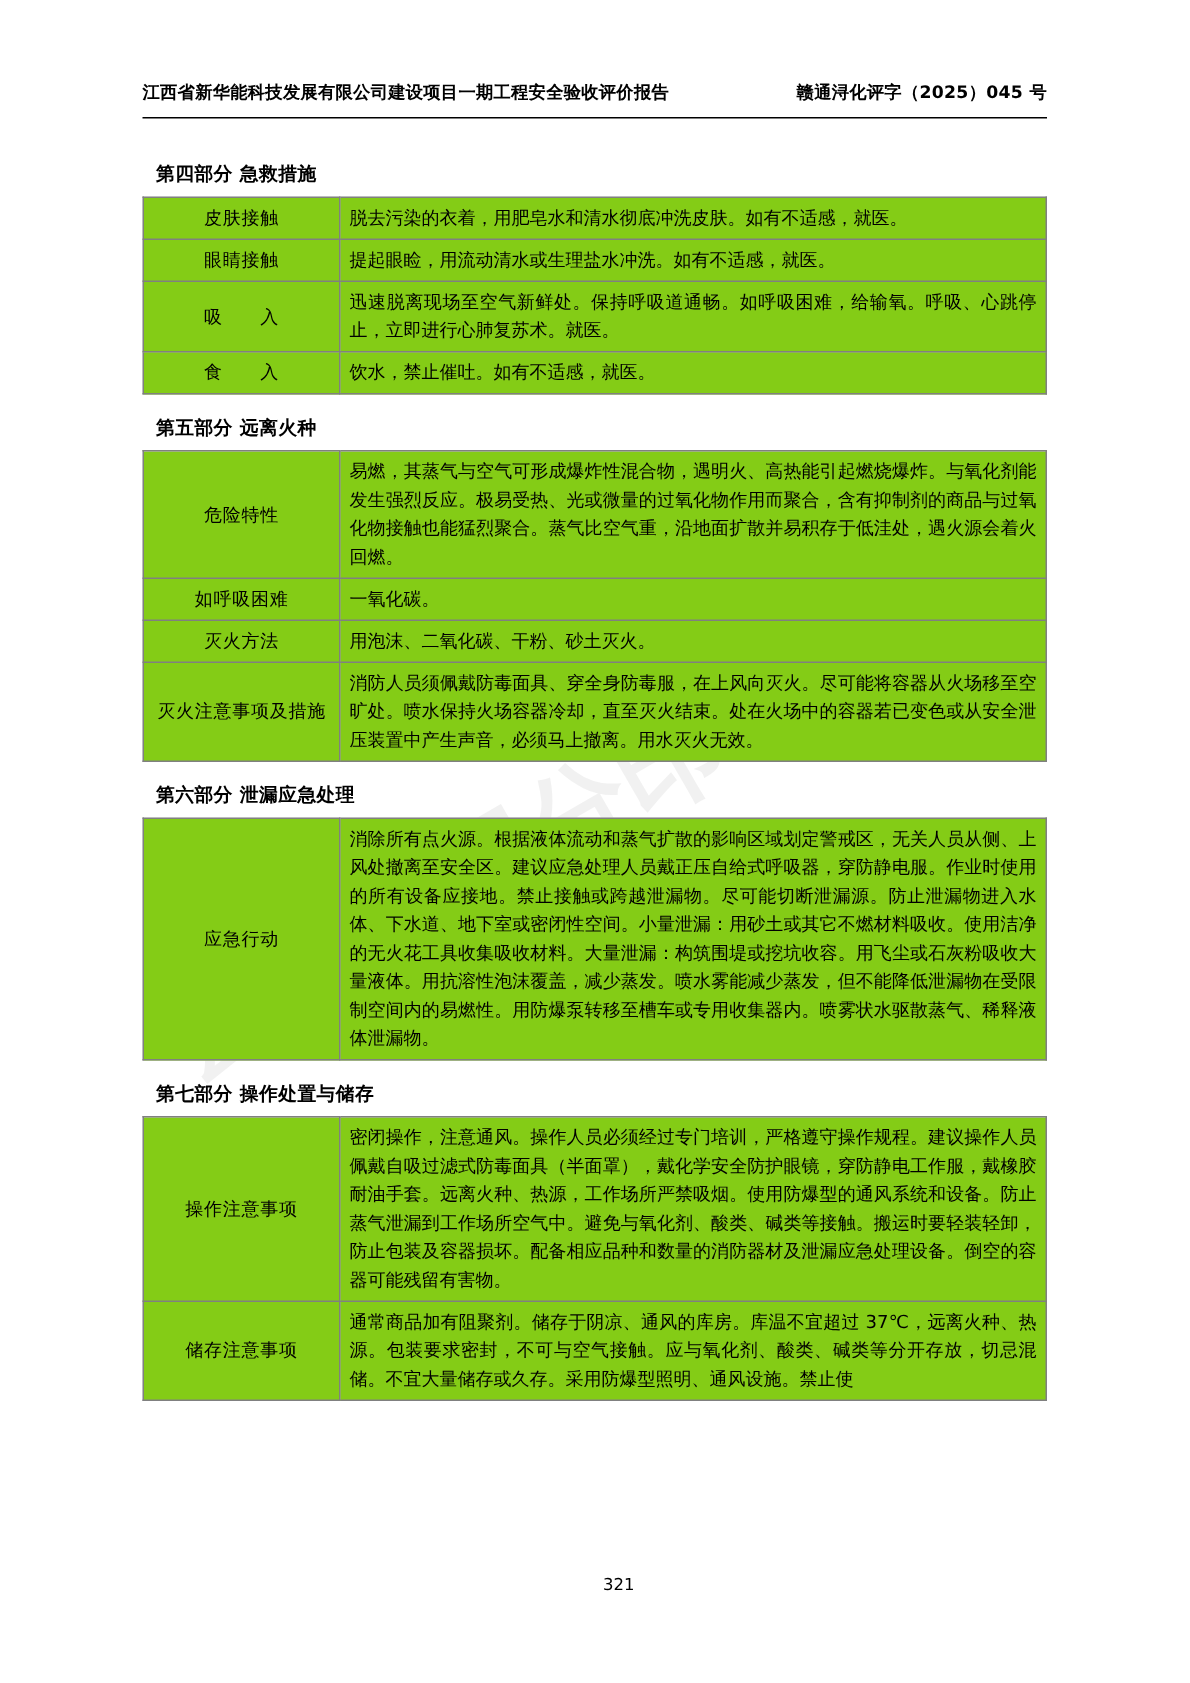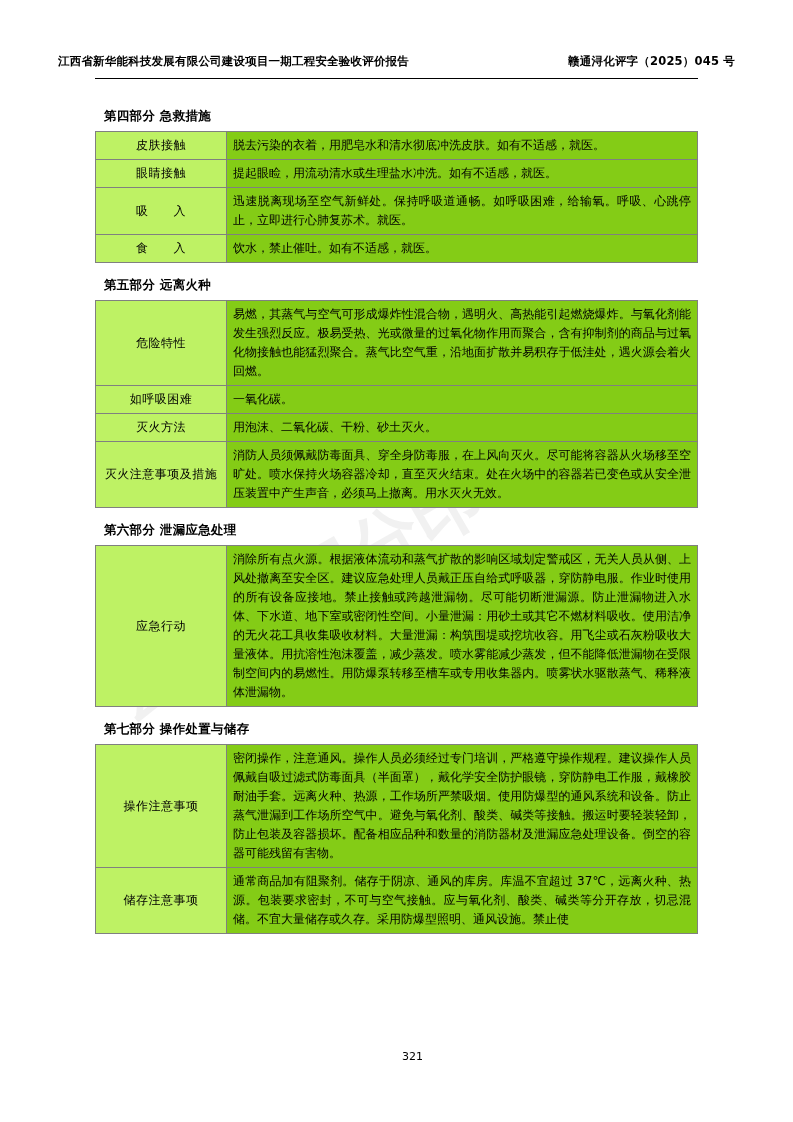--- a/index.html
+++ b/index.html
@@ -17,21 +17,21 @@
     background: #ffffff;
     overflow: hidden;
     box-sizing: border-box;
   }
   
   .header {
     position: absolute;
     left: 0;
     top: 54px;
     width: 793px;
-    padding: 0 58px;
+    padding: 0 95px;
     box-sizing: border-box;
     display: flex;
     justify-content: space-between;
     align-items: baseline;
     font-size: 11.5px;
     color: #000;
     font-weight: bold;
     letter-spacing: 0.2px;
   }
   .header-rule {
@@ -69,21 +69,21 @@
     border: 1px solid #808080;
     vertical-align: middle;
     font-size: 12px;
     line-height: 19px;
     color: #000;
     padding: 4px 6px;
   }
   td.lbl {
     width: 118px;
     text-align: center;
-    background: #bef264;
+    background: #84cc16;
     letter-spacing: 0.5px;
   }
   td.val {
     text-align: justify;
     text-justify: inter-ideograph;
     background: #84cc16;
     padding-left: 8px;
     padding-right: 8px;
   }
   

